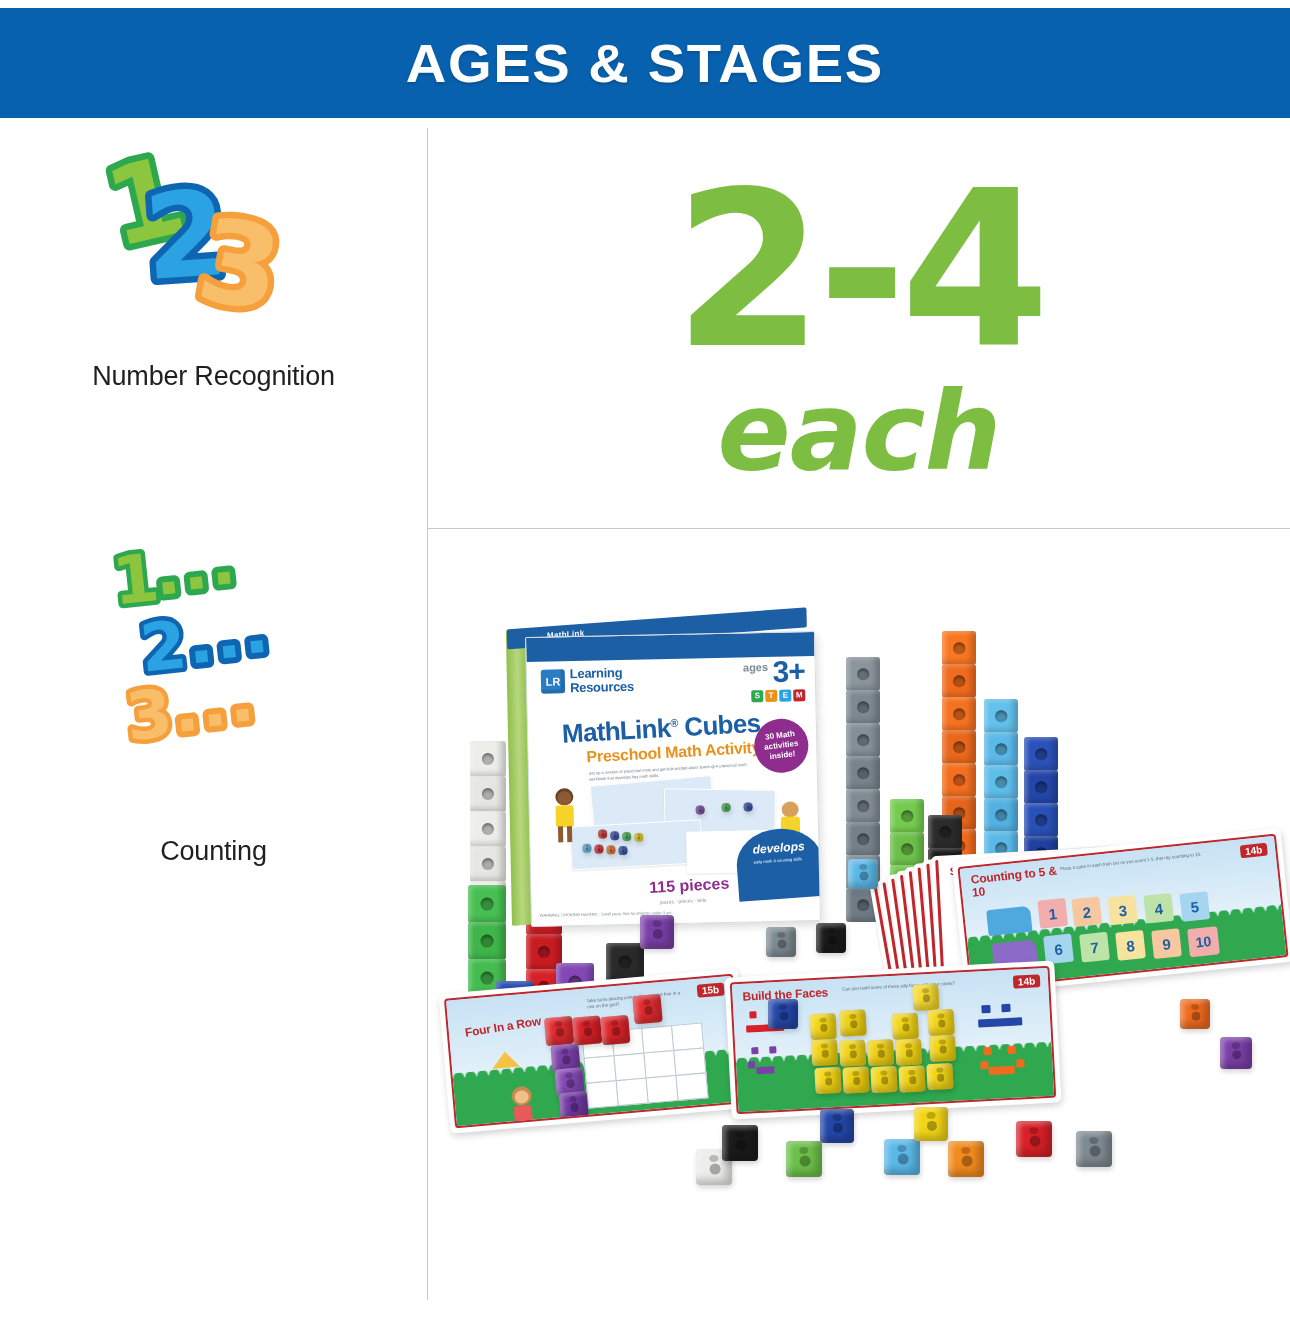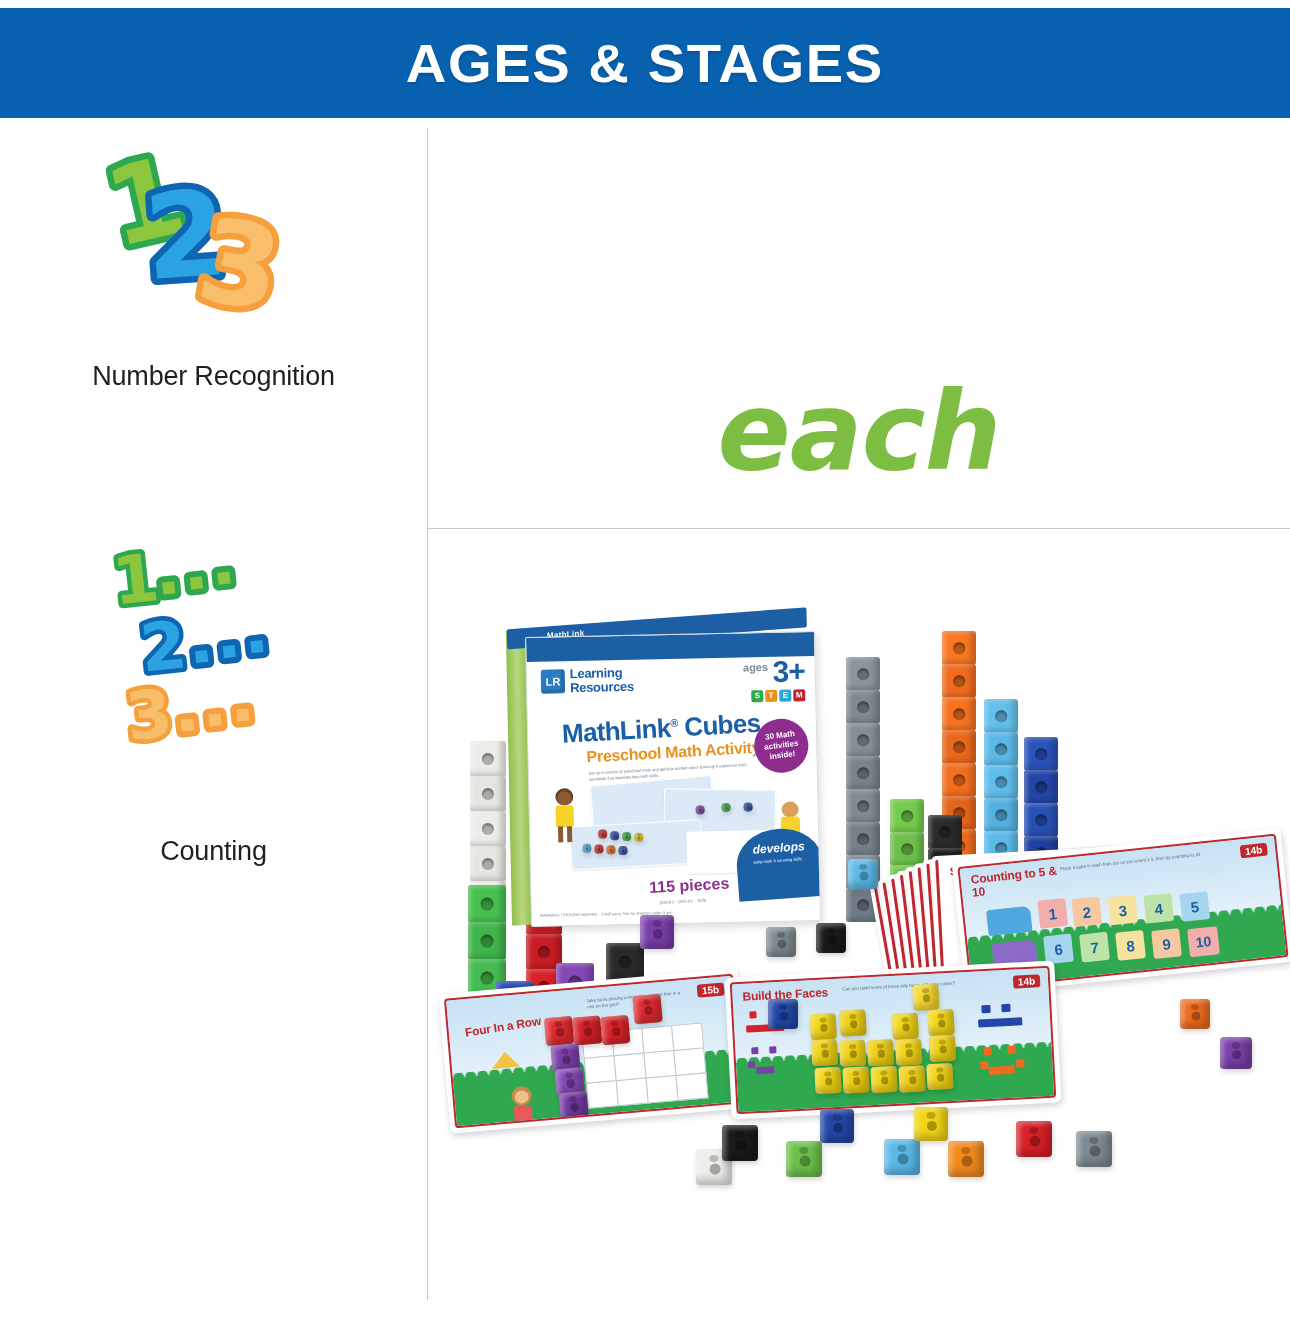--- a/index.html
+++ b/index.html
@@ -247,20 +247,21 @@
       </svg>
     </div>
     <div class="skill-label" style="margin-top:52px;">
       <span>Counting</span>
     </div>
   </div>
 
 </div>
 
 <div id="age-panel">
+  <div id="age-range">2-4</div>
   <div id="age-unit">each</div>
 </div>
 
 <div id="product-panel">
 
   <div class="tower" style="left:42px;top:212px;width:36px;">
     <div class="tcube" style="height:36px;background:#EDEDEA;"></div>
     <div class="tcube" style="height:36px;background:#E6E6E2;"></div>
     <div class="tcube" style="height:36px;background:#EDEDEA;"></div>
     <div class="tcube" style="height:36px;background:#E6E6E2;"></div>

